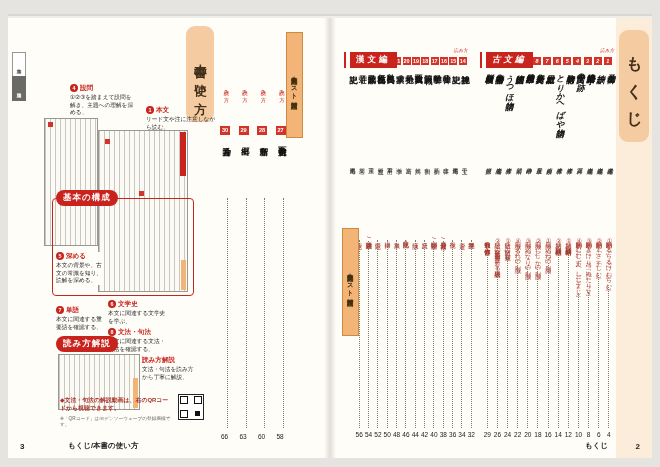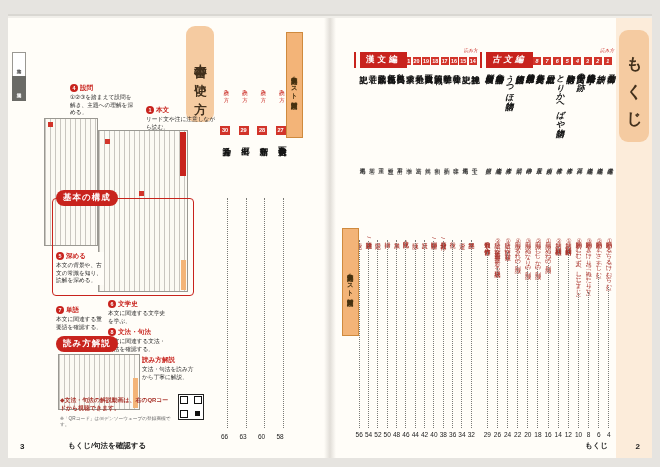--- a/index.html
+++ b/index.html
@@ -12,21 +12,21 @@
   .gutter{position:absolute;left:324px;top:18px;height:440px;width:12px;z-index:5;
           background:linear-gradient(90deg,rgba(0,0,0,0) 0%,rgba(90,80,70,.18) 50%,rgba(0,0,0,0) 100%);}
 
   
   .band{position:absolute;right:0;top:0;bottom:0;width:36px;background:#fcecda;}
   .tab-mokuji{position:absolute;right:3px;top:12px;width:30px;height:112px;background:#f5cba1;
       border-radius:9px;writing-mode:vertical-rl;font-size:16px;font-weight:bold;letter-spacing:10px;
       display:flex;align-items:center;justify-content:center;color:#42301c;}
   .sec{position:absolute;top:20px;height:192px;}
   .sec-kobun{right:38px;width:132px;font-style:italic;}
-  .sec-kanbun{right:174px;width:122px;}
+  .sec-kanbun{right:184px;width:122px;}
   .sec-header{position:absolute;left:4px;top:14px;background:#c8231d;color:#fff;font-size:8.5px;
       font-weight:bold;padding:2px 6px;letter-spacing:3px;white-space:nowrap;z-index:3;
       box-shadow:-4px 0 0 #fffdf8,-6px 0 0 #c8231d;}
   .works{position:absolute;inset:0;display:flex;flex-direction:row-reverse;}
   .work-col{position:relative;flex:0 0 auto;}
   .sec-kobun .work-col{width:10.15px;}
   .sec-kanbun .work-col{width:9.35px;}
   .work-col .wtag{position:absolute;top:10px;right:0px;font-size:4.6px;color:#c8231d;white-space:nowrap;z-index:2;}
   .work-col .badge{position:absolute;top:19px;left:0;background:#d2342a;color:#fff;font-size:5.4px;
       font-weight:bold;min-width:8px;height:8px;line-height:8px;text-align:center;}
@@ -221,21 +221,21 @@
       <div class="note-sub">※「QRコード」は㈱デンソーウェーブの登録商標です。</div>
     </div>
     <div class="qr">
         <i></i>
         <i></i>
         <i></i>
         <i></i>
       </div>
 
     <div class="folio-left">3</div>
-    <div class="folio-left-label">もくじ/句法を確認する</div>
+    <div class="folio-left-label">もくじ/本書の使い方</div>
   </section>
 
   <section class="page page-right">
     <div class="band"></div>
     <div class="tab-mokuji">もくじ</div>
 
     <div class="sec sec-kobun">
       <div class="sec-header">古文編</div>
       <div class="works">
 

